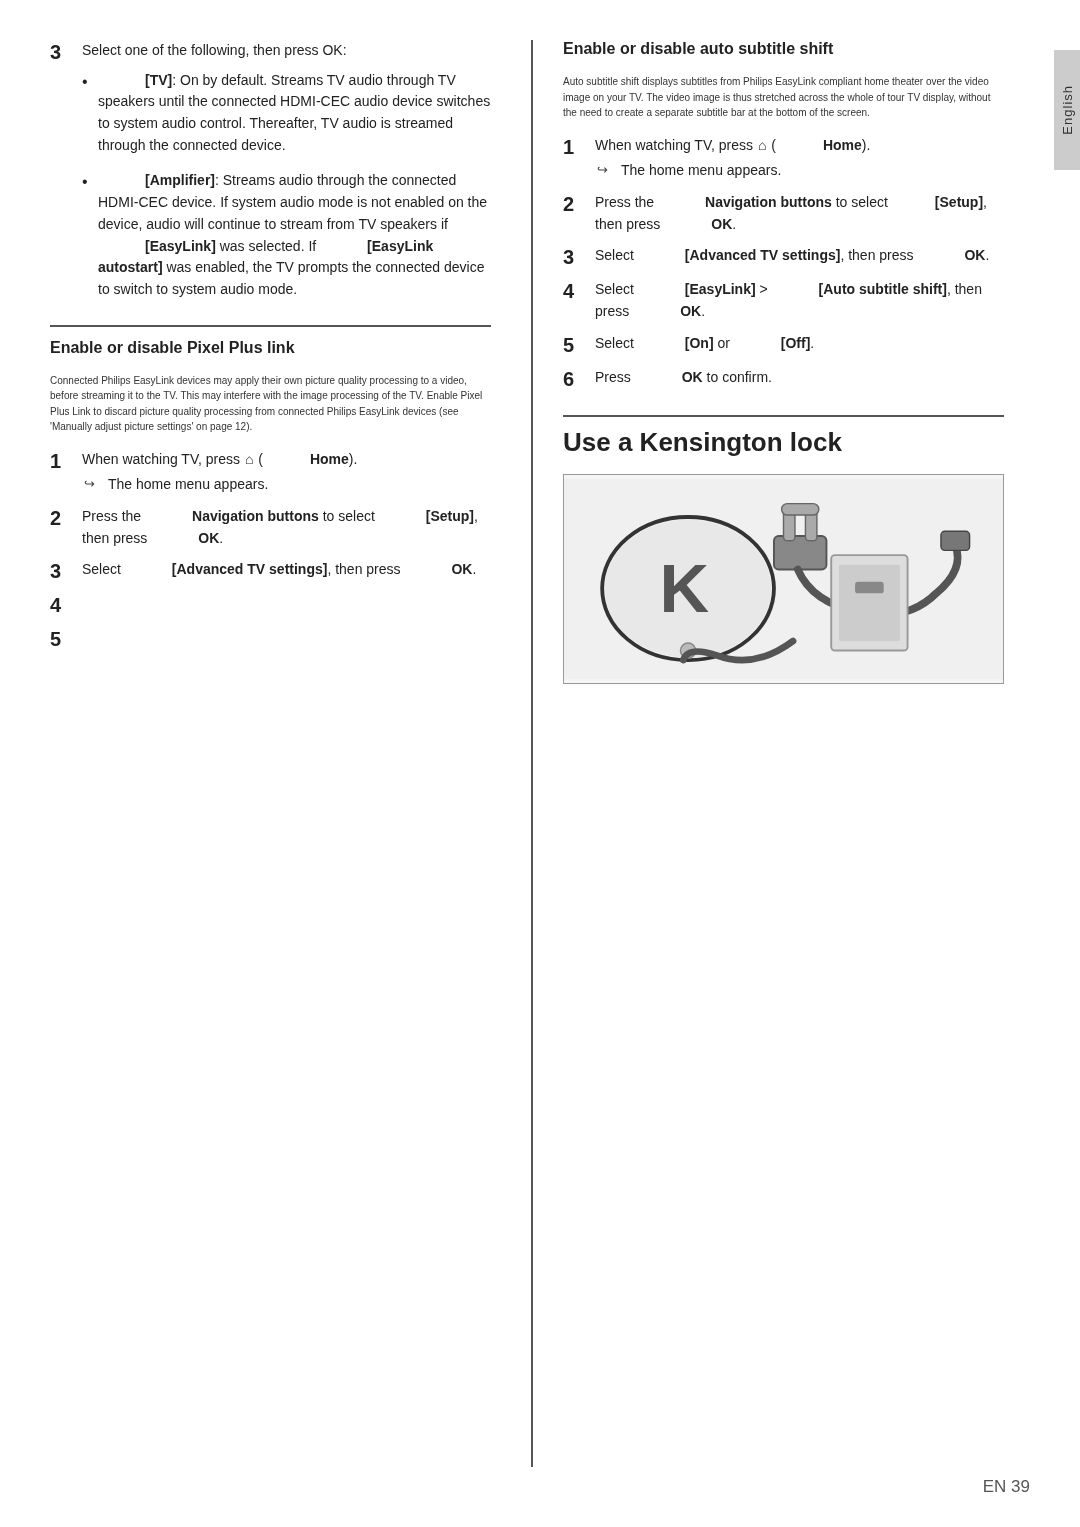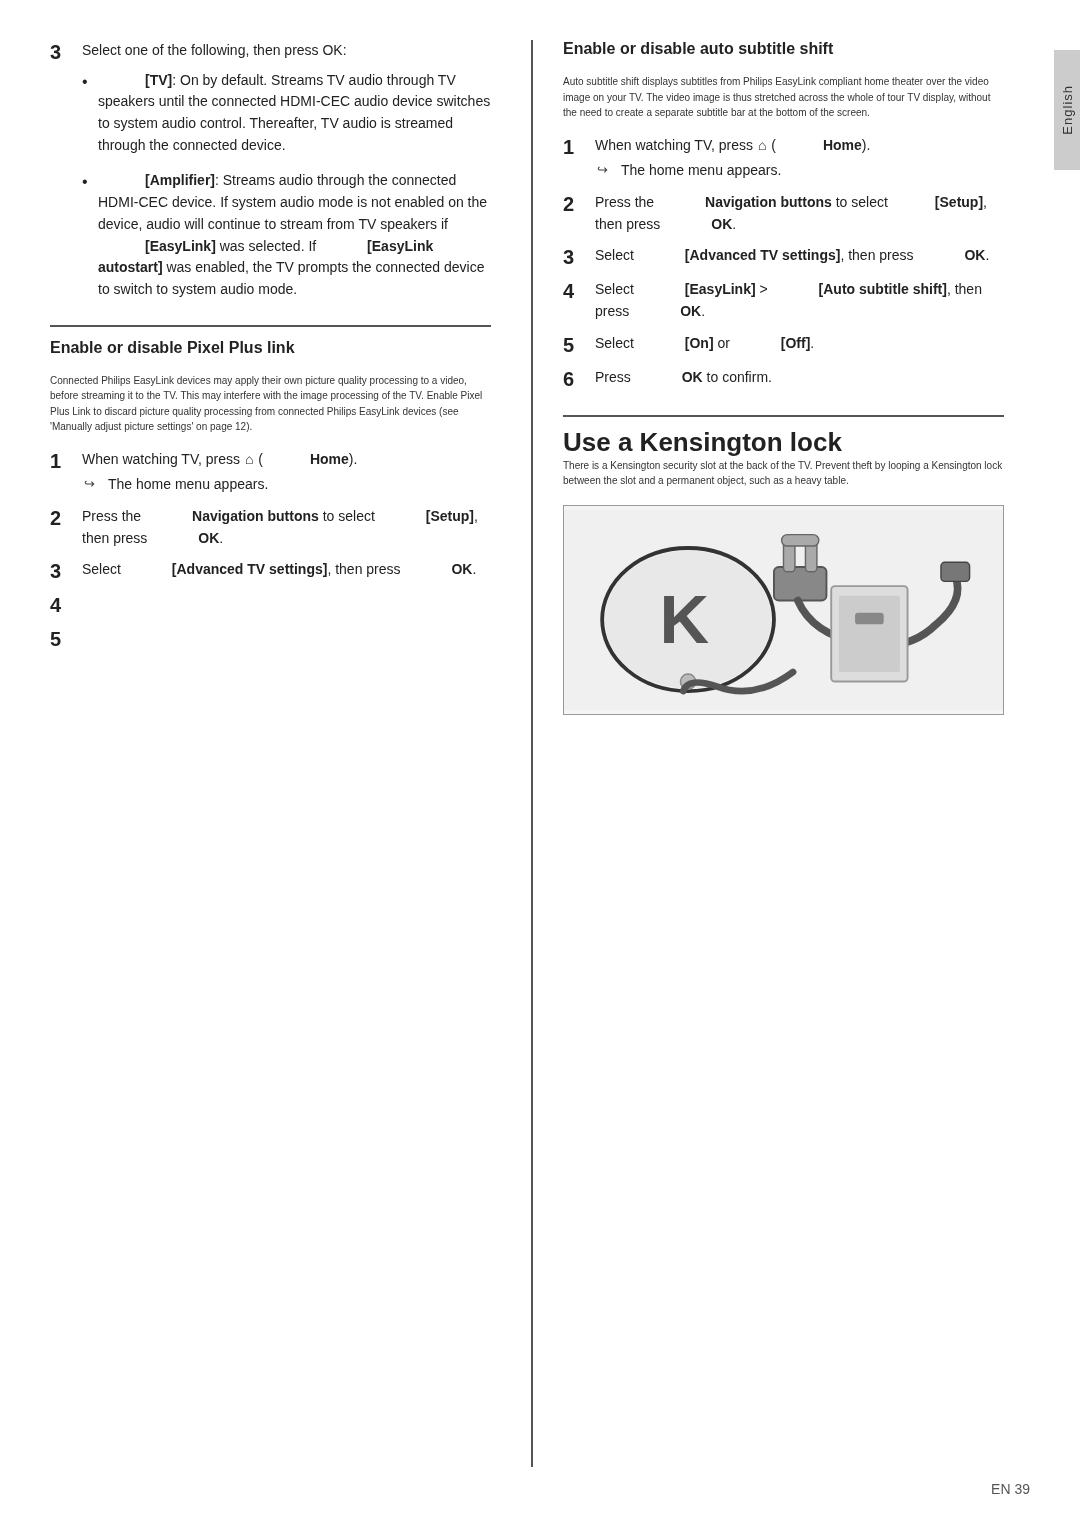--- a/index.html
+++ b/index.html
@@ -41,21 +41,21 @@
       font-size: 13px;
       color: #333;
       letter-spacing: 1px;
     }
 
     
     .page-footer {
       position: absolute;
       bottom: 30px;
       right: 50px;
-      font-size: 14px;
+      font-size: 17px;
       color: #555;
     }
 
     
     .content-area {
       display: flex;
       width: 1054px;
       padding: 40px 50px 60px 50px;
       gap: 40px;
     }
@@ -191,20 +191,21 @@
     .kensington-svg {
       width: 100%;
       height: 100%;
     }
 
     
     .large-heading {
       font-size: 26px;
       font-weight: bold;
       color: #222;
+      margin-bottom: 14px;
       margin-top: 10px;
     }
 
     .section-top-rule {
       border: none;
       border-top: 2px solid #555;
       margin-bottom: 6px;
     }
   </style>
 </head>
@@ -339,21 +340,20 @@
             <span>Press <span class="bold">OK</span> to confirm.</span>
           </div>
         </li>
 
       </ul>
 
       <hr class="section-top-rule" style="margin-top:24px;">
 
       <div class="large-heading">Use a Kensington lock</div>
 
-      <p class="para">There is a Kensington security slot at the back of the TV. Prevent theft by looping a Kensington lock between the slot and a permanent object, such as a heavy table.</p>
 
       <div class="kensington-image">
         <svg class="kensington-svg" viewBox="0 0 460 210" xmlns="http://www.w3.org/2000/svg">
 
           <rect x="0" y="0" width="460" height="210" fill="#f0f0f0"></rect>
 
           <ellipse cx="130" cy="115" rx="90" ry="75" fill="none" stroke="#333" stroke-width="4"></ellipse>
 
           <ellipse cx="130" cy="115" rx="87" ry="72" fill="#e8e8e8"></ellipse>
 

